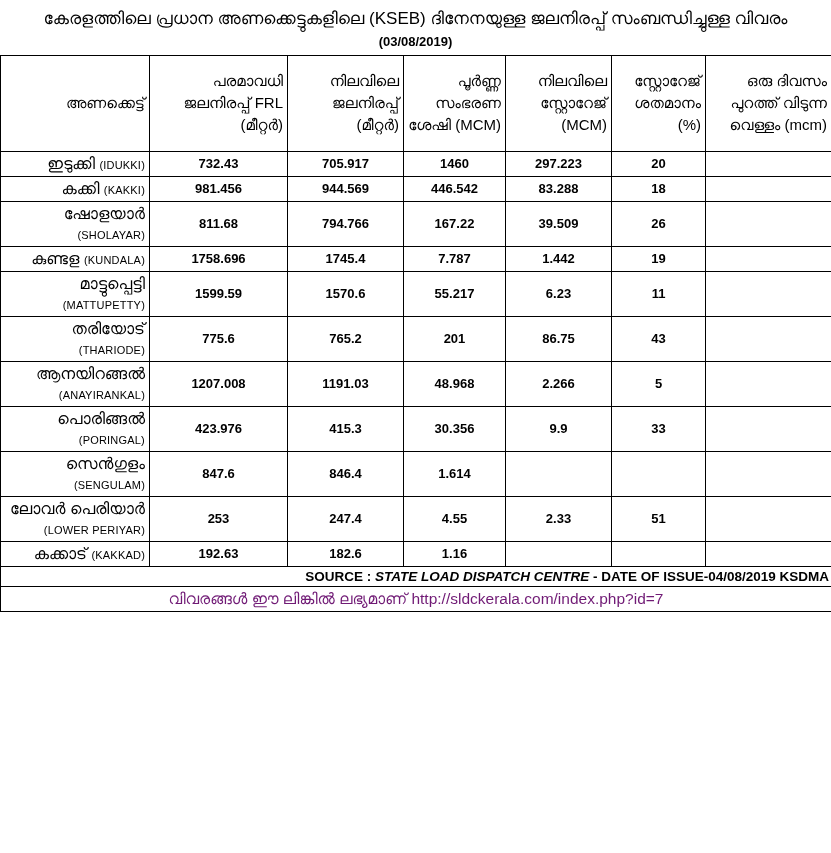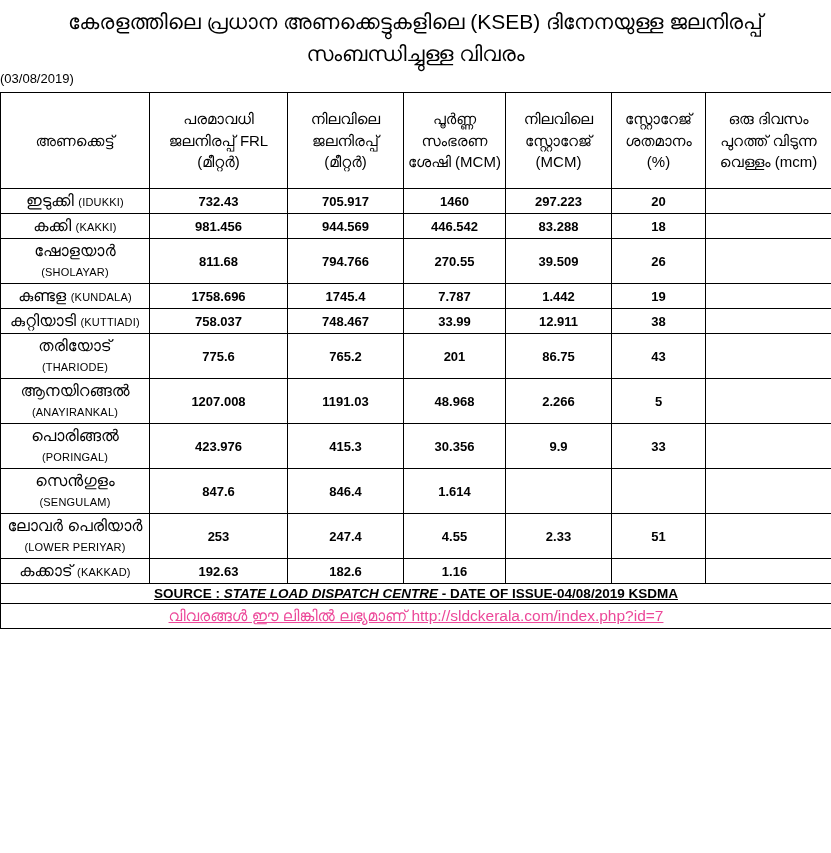--- a/index.html
+++ b/index.html
@@ -4,78 +4,76 @@
 <style>
   html, body { margin: 0; padding: 0; background: #ffffff; }
   body {
     width: 831px;
     color: #000;
     font-family: "Liberation Sans", "DejaVu Sans", sans-serif;
   }
   .page { width: 831px; box-sizing: border-box; padding-top: 4px; }
   .title {
     text-align: center;
-    font-size: 21px;
+    font-size: 17px;
     line-height: 1.5;
     padding: 2px 10px 0 10px;
   }
   .date-line {
-    text-align: left;
+    text-align: center;
     font-size: 13px;
-    font-weight: normal;
+    font-weight: bold;
     padding: 2px 0 6px 0;
   }
   table.dam-table {
     border-collapse: collapse;
     width: 831px;
     table-layout: fixed;
   }
   table.dam-table th, table.dam-table td {
     border: 1px solid #000;
     padding: 2px 4px;
     vertical-align: middle;
     box-sizing: border-box;
     overflow-wrap: break-word;
   }
   table.dam-table th {
     font-weight: normal;
     font-size: 15px;
     line-height: 1.45;
-    text-align: center;
+    text-align: right;
     height: 96px;
   }
   td.dam {
-    text-align: center;
+    text-align: right;
     font-size: 16px;
     line-height: 1.25;
     padding-left: 6px;
   }
   td.dam .en { font-size: 11px; letter-spacing: .2px; }
   td.num {
     text-align: center;
     font-weight: bold;
     font-size: 13px;
     height: 24px;
   }
   tr.source-row td {
-    text-align: center;
+    text-align: right;
     font-size: 13.5px;
     font-weight: bold;
     padding: 2px;
-    text-decoration: underline;
   }
   tr.source-row .src-italic { font-style: italic; }
   tr.link-row td {
     text-align: center;
     font-size: 15.5px;
     padding: 3px;
   }
   .ext-link {
-    color: #ec4899;
-    text-decoration: underline;
+    color: #701a75;
     cursor: pointer;
   }
 </style>
 </head>
 <body>
 
 <div class="page">
   <div class="title">കേരളത്തിലെ പ്രധാന അണക്കെട്ടുകളിലെ (KSEB) ദിനേനയുള്ള ജലനിരപ്പ് സംബന്ധിച്ചുള്ള വിവരം</div>
   <div class="date-line">(03/08/2019)</div>
 
@@ -116,41 +114,41 @@
           <td class="num">944.569</td>
           <td class="num">446.542</td>
           <td class="num">83.288</td>
           <td class="num">18</td>
           <td class="num"></td>
         </tr>
         <tr>
           <td class="dam"><span>ഷോളയാർ</span> <span class="en">(SHOLAYAR)</span></td>
           <td class="num">811.68</td>
           <td class="num">794.766</td>
-          <td class="num">270.55</td>
+          <td class="num">167.22</td>
           <td class="num">39.509</td>
           <td class="num">26</td>
           <td class="num"></td>
         </tr>
         <tr>
           <td class="dam"><span>കുണ്ടള</span> <span class="en">(KUNDALA)</span></td>
           <td class="num">1758.696</td>
           <td class="num">1745.4</td>
           <td class="num">7.787</td>
           <td class="num">1.442</td>
           <td class="num">19</td>
           <td class="num"></td>
         </tr>
         <tr>
-          <td class="dam"><span>കുറ്റിയാടി</span> <span class="en">(KUTTIADI)</span></td>
-          <td class="num">758.037</td>
-          <td class="num">748.467</td>
-          <td class="num">33.99</td>
-          <td class="num">12.911</td>
-          <td class="num">38</td>
+          <td class="dam"><span>മാട്ടുപ്പെട്ടി</span> <span class="en">(MATTUPETTY)</span></td>
+          <td class="num">1599.59</td>
+          <td class="num">1570.6</td>
+          <td class="num">55.217</td>
+          <td class="num">6.23</td>
+          <td class="num">11</td>
           <td class="num"></td>
         </tr>
         <tr>
           <td class="dam"><span>തരിയോട്</span> <span class="en">(THARIODE)</span></td>
           <td class="num">775.6</td>
           <td class="num">765.2</td>
           <td class="num">201</td>
           <td class="num">86.75</td>
           <td class="num">43</td>
           <td class="num"></td>

